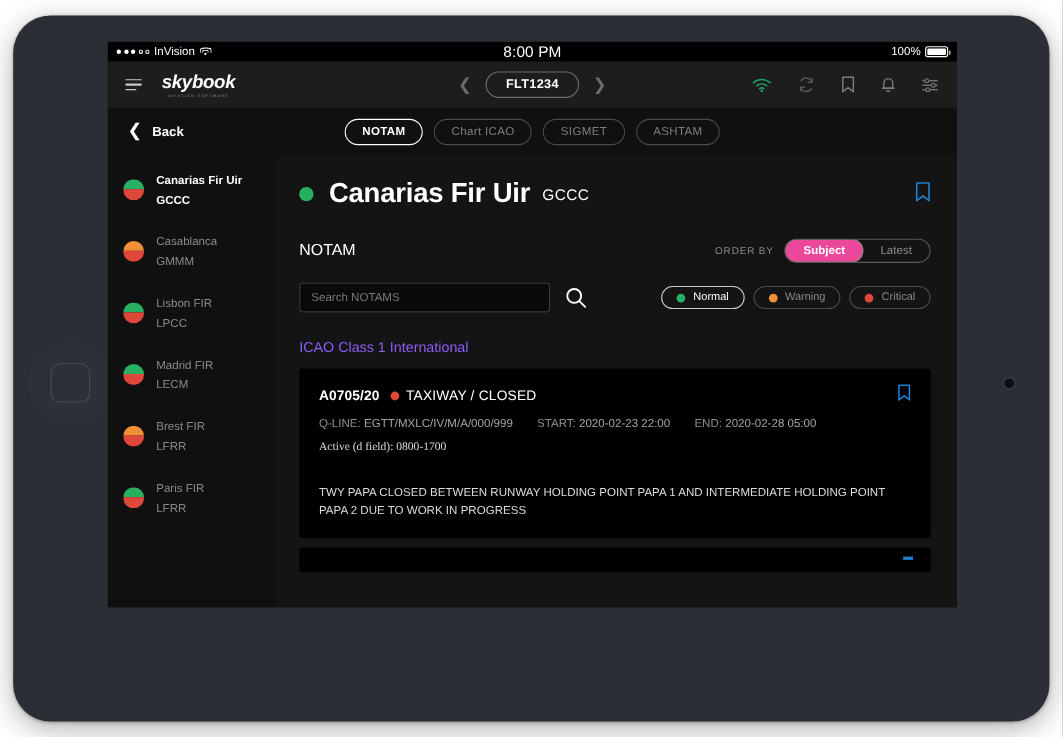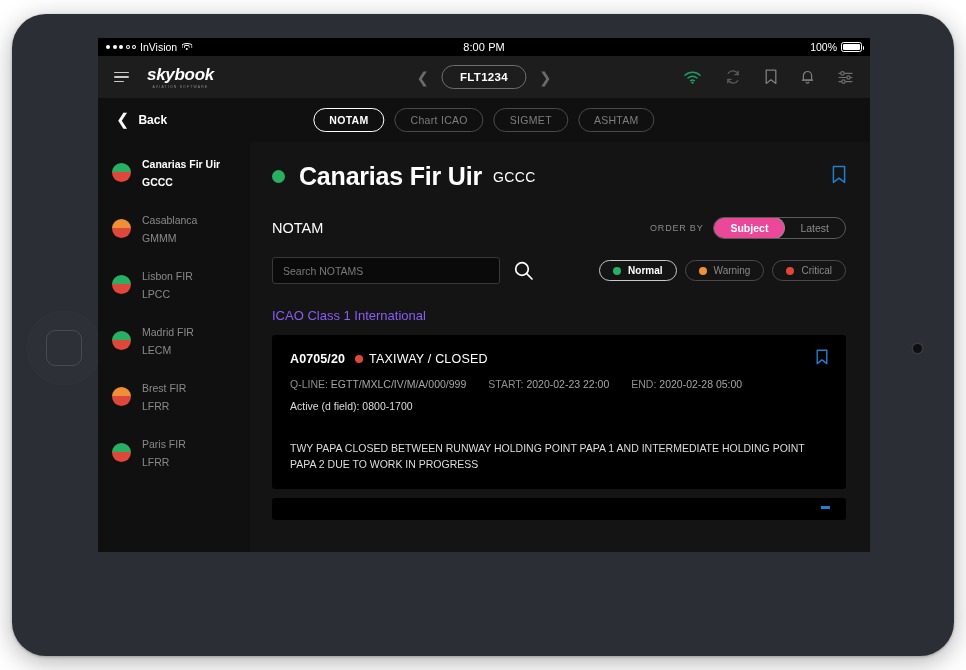--- a/index.html
+++ b/index.html
@@ -59,21 +59,21 @@
     display: flex;
     align-items: center;
     padding: 0 8px;
     color: #ffffff;
     font-size: 10.5px;
   }
   .sb-left { display: flex; align-items: center; gap: 4px; flex: 1; }
   .sig-dots { display: flex; gap: 2.5px; align-items: center; }
   .sig-dots i { width: 4px; height: 4px; border-radius: 50%; background: #fff; display: block; }
   .sig-dots i.off { background: transparent; box-shadow: inset 0 0 0 1px #fff; }
-  .sb-center { font-size: 11px; letter-spacing: 0.1px; }
+  .sb-center { font-size: 14px; letter-spacing: 0.1px; }
   .sb-right { flex: 1; display: flex; align-items: center; justify-content: flex-end; gap: 4px; font-size: 10.5px; }
   .batt { width: 21px; height: 10px; border: 1px solid #fff; border-radius: 2.5px; position: relative; }
   .batt::after { content:""; position:absolute; right:-3px; top:3px; width:1.5px; height:4px; background:#fff; border-radius:0 1px 1px 0; }
   .batt i { position:absolute; left:1px; top:1px; bottom:1px; width:17px; background:#fff; border-radius:1px; display:block; }
   .wifi-sb { display:inline-block; width:11px; height:9px; position:relative; }
   .wifi-sb span { position:absolute; left:50%; transform:translateX(-50%); border:1.3px solid #fff; border-bottom:none; border-radius:50% 50% 0 0; }
   .wifi-sb span:nth-child(1){ width:11px; height:5px; top:0; }
   .wifi-sb span:nth-child(2){ width:6.5px; height:3px; top:2.6px; }
   .wifi-sb span:nth-child(3){ width:2.5px; height:2.5px; top:5.4px; border-radius:50%; background:#fff; border:none; }
 
@@ -183,38 +183,38 @@
     font-family:"Liberation Sans", sans-serif; outline:none;
   }
   #search-input::placeholder { color:#7a7a7a; }
   #search-icon-btn { margin-left:14px; cursor:pointer; display:flex; }
   #sev-chips { margin-left:auto; display:flex; gap:8px; }
   .sev-chip {
     display:flex; align-items:center; gap:7px;
     border:1px solid #4a4a4a; border-radius:12px;
     padding:4px 13px; font-size:10px; color:#8a8a8a; cursor:pointer;
   }
-  .sev-chip.active { border-color:#c9c9c9; color:#ffffff; font-weight:bold; }
+  .sev-chip.active { border-color:#c9c9c9; color:#ffffff; font-weight:normal; }
   .sev-chip i { width:8px; height:8px; border-radius:50%; display:block; }
 
   #class-heading { font-size:13px; color:#8b5cf6; margin-top:24px; }
 
   #cards { margin-top:12px; }
   .notam-card {
     background:#000000; border-radius:3px;
     padding:14px 18px 16px 18px; position:relative;
   }
   .card-title-row { display:flex; align-items:center; }
   .card-id { font-size:12.5px; font-weight:bold; color:#ffffff; letter-spacing:0.1px; }
   .card-sev { width:8px; height:8px; border-radius:50%; margin:0 6px 0 10px; display:block; }
   .card-subject { font-size:12.5px; color:#ffffff; font-weight:500; letter-spacing:0.2px; }
   .card-bookmark { margin-left:auto; cursor:pointer; }
   .card-meta { margin-top:9px; display:flex; gap:22px; font-size:10.5px; color:#a5a5a5; flex-wrap:wrap; }
   .card-meta b { color:#8e8e8e; font-weight:normal; }
-  .card-active { margin-top:10px; font-size:10.5px; color:#dcdcdc; }
+  .card-active { margin-top:10px; font-size:10.5px; color:#dcdcdc;font-family:Liberation Serif, serif; }
   .card-text { margin-top:28px; font-size:10.5px; color:#dcdcdc; line-height:1.55; max-width:530px; }
   .notam-card.partial { margin-top:9px; height:22px; padding:0; overflow:hidden; }
   .partial-mark { position:absolute; right:16px; top:8px; width:9px; height:3px; background:#1f7fd0; }
 
   #scroll-down-btn {
     position:absolute; left:50%; transform:translateX(-50%);
     bottom:-9px; width:20px; height:20px; border-radius:50%;
     background:#1b9bf0; display:flex; align-items:center; justify-content:center;
     cursor:pointer; z-index:5;
   }

